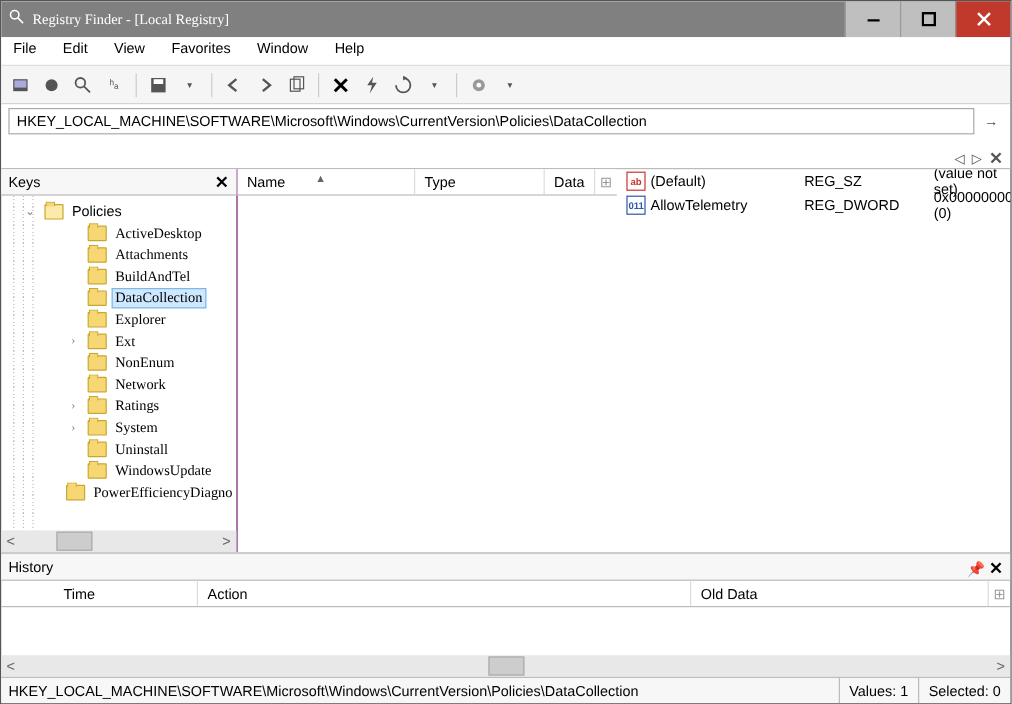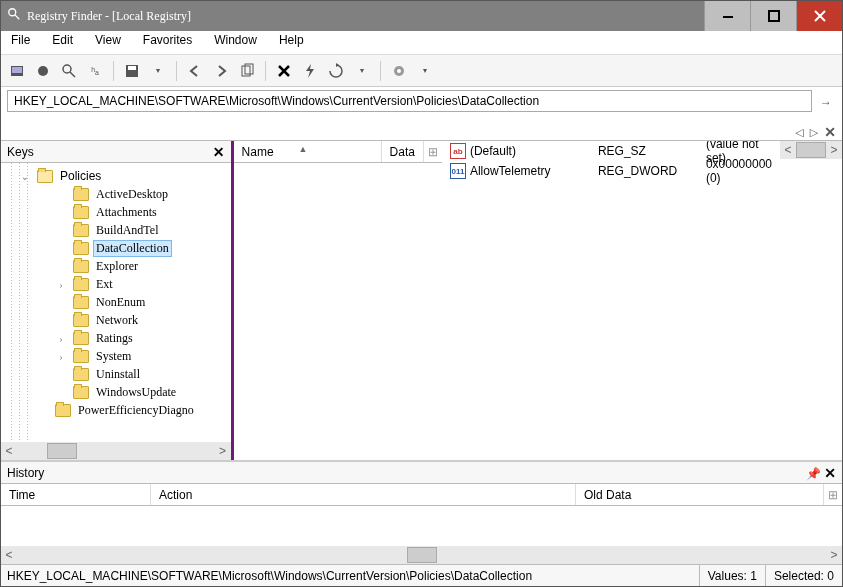--- a/index.html
+++ b/index.html
@@ -96,21 +96,21 @@
   .tabbar .spacer{flex:1}
   .navarrows{display:flex;gap:6px;align-items:center;color:#555;font-size:11px;}
   .main {
     flex:1;
     display:flex;
     min-height:0;
   }
   
   .keyspanel {
     width:304px;
-    border-right:3px solid #701a75;
+    border-right:1px solid #701a75;
     display:flex;flex-direction:column;
     min-height:0;
   }
   .panelheader {
     height:22px;
     border-bottom:1px solid #bbb;
     display:flex;align-items:center;
     padding:0 6px;
     background:#f7f7f7;
     justify-content:space-between;
@@ -198,21 +198,21 @@
   .historypanel{
     border-top:2px solid #ccc;
     display:flex;flex-direction:column;
     height:104px;
   }
   .historypanel .panelheader{background:#f7f7f7;}
   .pin{font-size:12px;color:#444;}
   .closeicon{font-size:14px;font-weight:bold;cursor:default;}
   .histcols{display:flex;height:22px;border-bottom:1px solid #bbb;align-items:center;}
   .histcols .hc{padding:0 8px;border-right:1px solid #ddd;height:100%;display:flex;align-items:center;}
-  .histcols .hc.time{width:150px;}
+  .histcols .hc.time{width:120px;margin-left:44px;}
   .histcols .hc.action{flex:1;}
   .histcols .hc.old{width:248px;}
   .histbody{flex:1;}
   .statusbar{
     height:22px;border-top:1px solid #bbb;display:flex;align-items:center;
     background:#f7f7f7;
     font-size:12px;
   }
   .statusbar .path{flex:1;padding:0 6px;overflow:hidden;white-space:nowrap;}
   .statusbar .cell{border-left:1px solid #bbb;padding:0 8px;height:100%;display:flex;align-items:center;}
@@ -423,20 +423,21 @@
       <span class="arrow">&gt;</span>
     </div>
   </div>
 
   <div class="valuespanel">
     <div class="colheader">
       <div class="col name">
         <span>Name</span>
         <span class="sortarrow">▲</span>
       </div>
+      <div class="col type">Type</div>
       <div class="col data">Data</div>
       <div class="gridicon">⊞</div>
     </div>
     <div class="vbody" id="values-body">
         <div class="vrow">
           <div class="vc name">
             <span class="regicon sz">ab</span>
             <span>(Default)</span>
           </div>
           <div class="vc type">REG_SZ</div>

